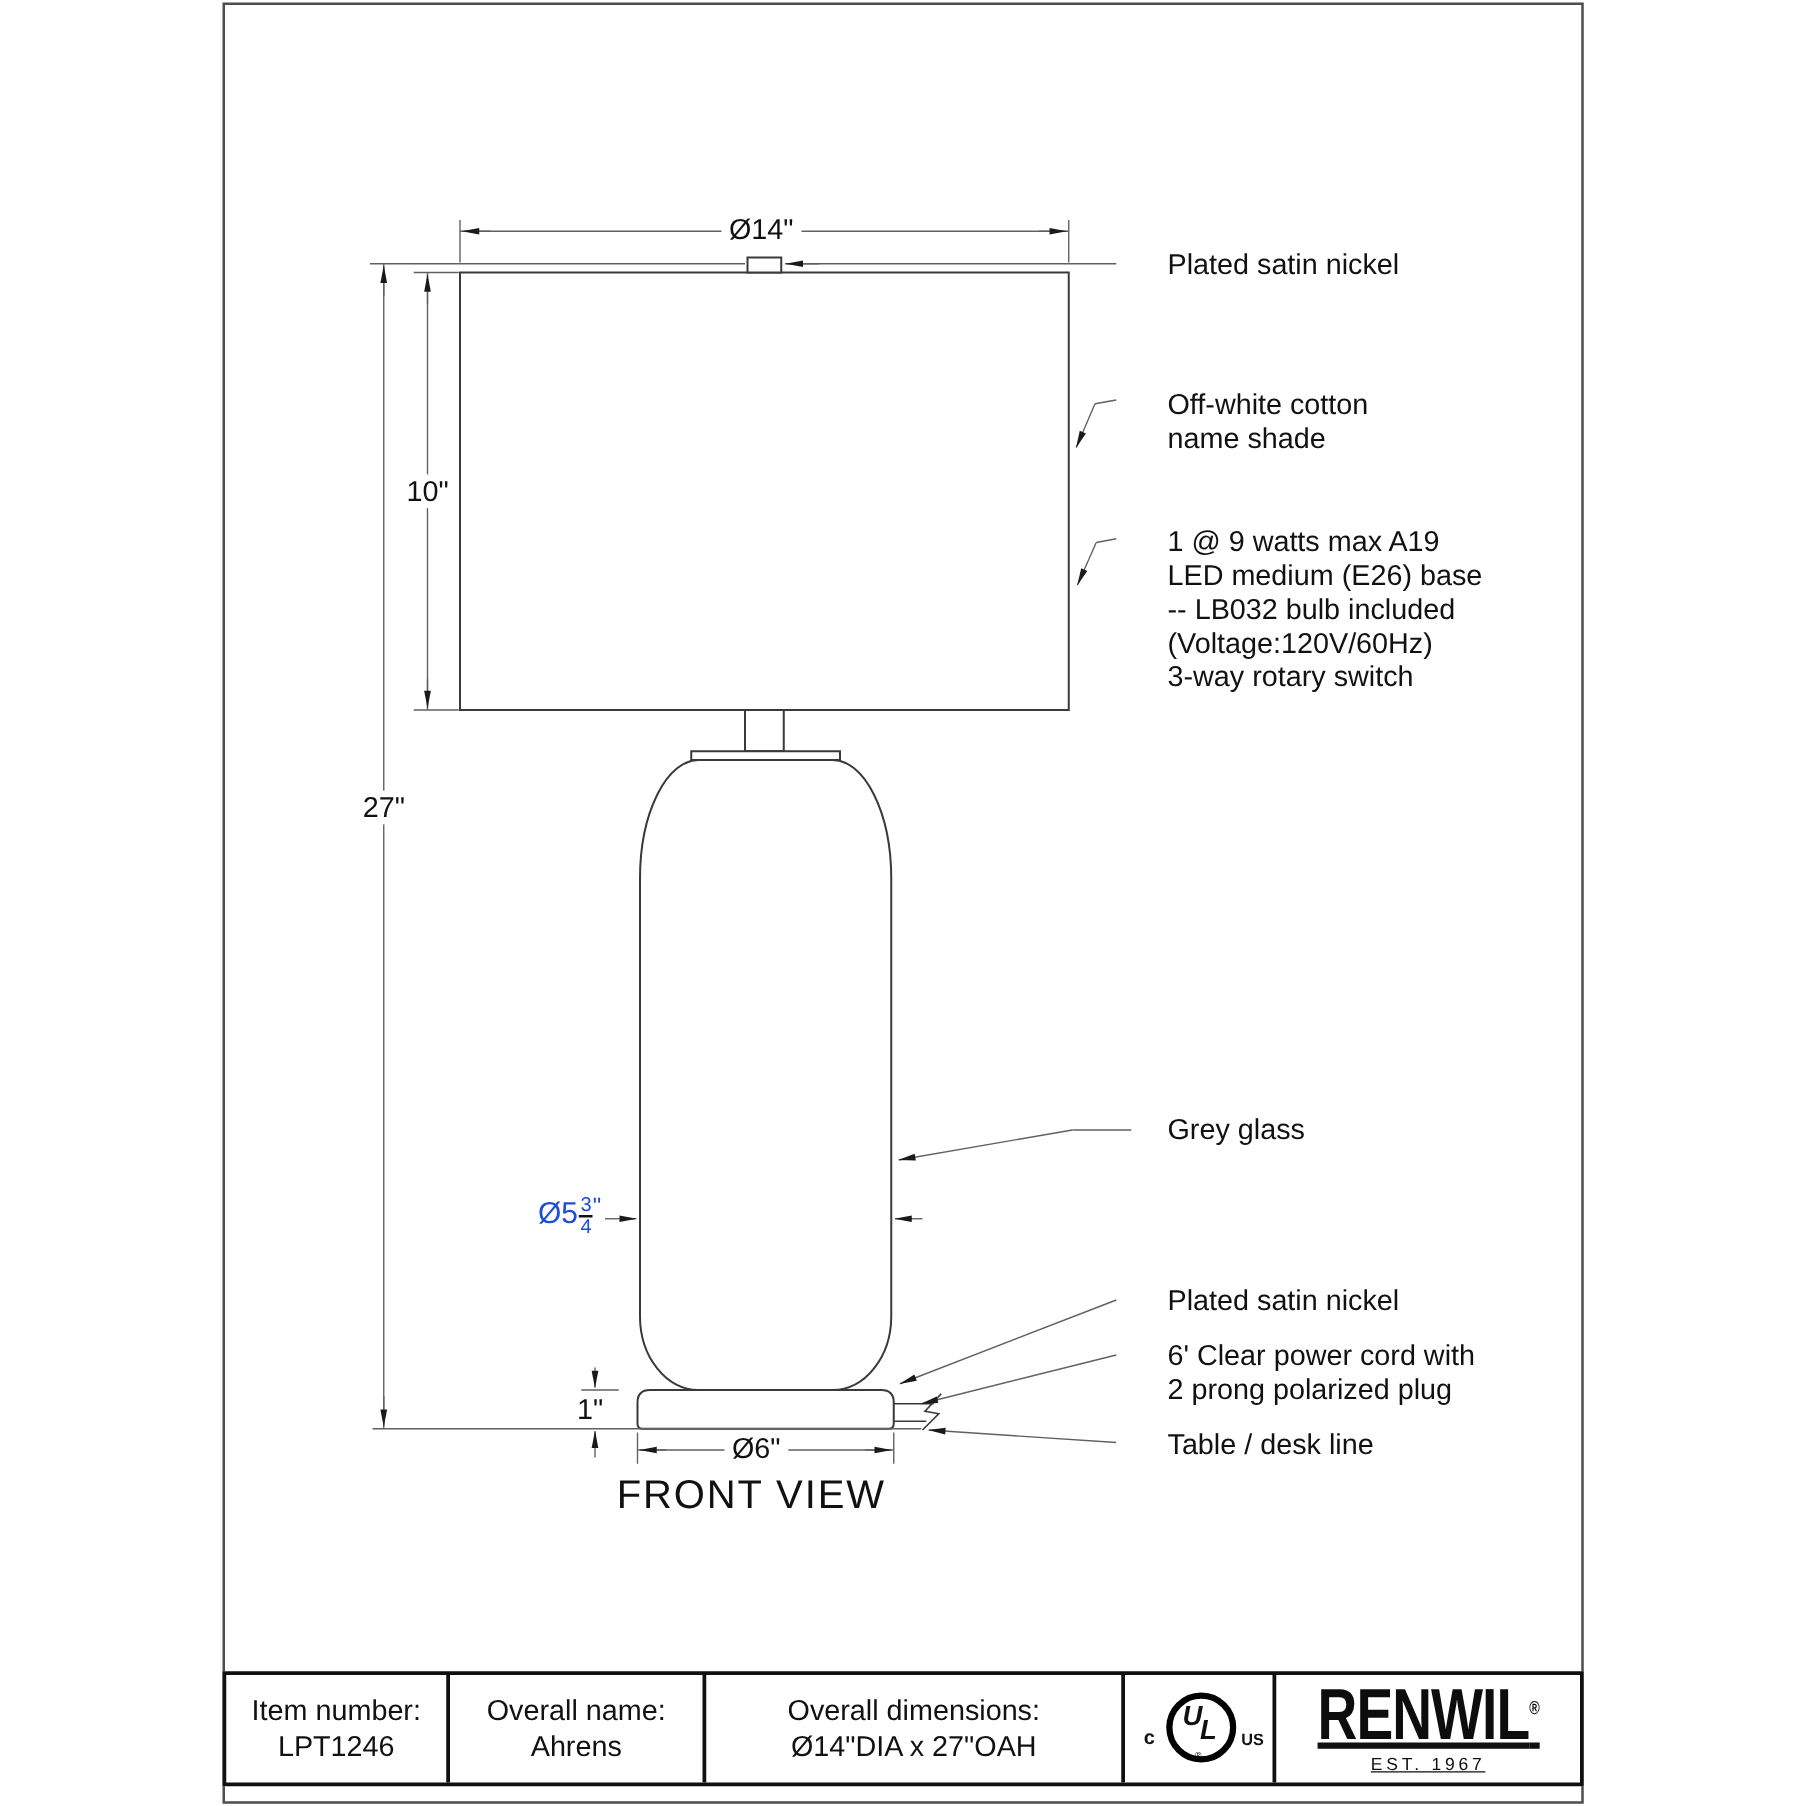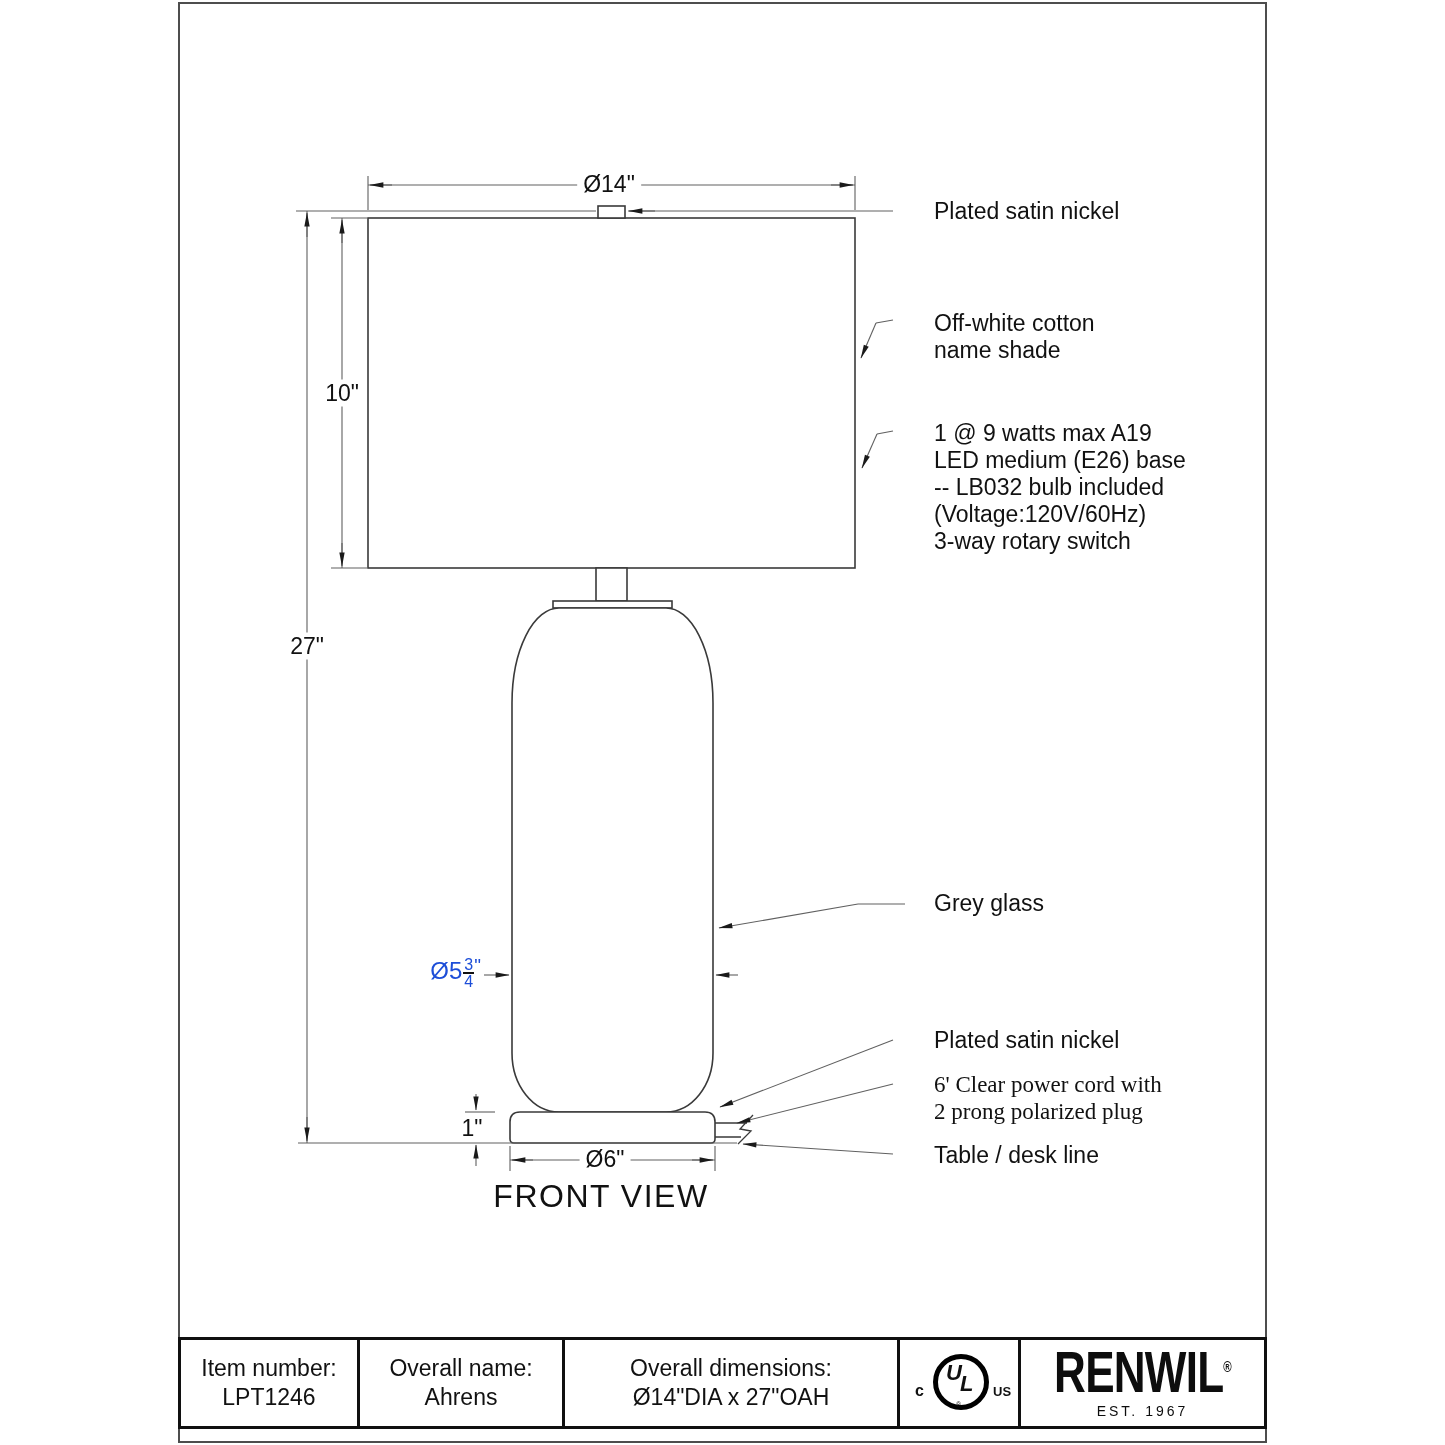--- a/index.html
+++ b/index.html
@@ -20,21 +20,21 @@
   .dim-frac .frac span:first-child{border-bottom:2px solid #111;padding:0 1px;}
   .dim-frac .unit{font-size:19px;align-self:flex-start;line-height:12px;margin-top:3px;}
   
   .tb{position:absolute;left:178px;top:1337px;width:1089px;height:92px;background:#fff;
       border:3px solid #101010;box-sizing:border-box;display:flex;}
   .tb-cell{border-right:3px solid #101010;box-sizing:border-box;display:flex;
            flex-direction:column;align-items:center;justify-content:center;gap:4px;
            font-size:23px;line-height:25px;color:#111;}
   .tb-cell:last-child{border-right:none;}
   .tb-c1{flex:0 0 179px;} .tb-c2{flex:0 0 205px;} .tb-c3{flex:0 0 335px;}
-  .tb-c4{flex:0 0 121px;} .tb-c5{flex:1;}
+  .tb-c4{flex:0 0 121px;} .tb-c5{flex:1;text-decoration:underline;}
   
   .ul-logo{position:relative;width:104px;height:62px;}
   .ul-circle{position:absolute;left:26px;top:2px;width:46px;height:46px;border:5px solid #000;
              border-radius:50%;}
   .ul-u{position:absolute;left:8px;top:1px;font:italic bold 22px "Liberation Sans",sans-serif;}
   .ul-l{position:absolute;left:22px;top:12px;font:italic bold 22px "Liberation Sans",sans-serif;}
   .ul-reg{position:absolute;left:18px;top:33px;font-size:7px;}
   .ul-c{position:absolute;left:8px;top:26px;font-weight:bold;font-size:16px;}
   .ul-us{position:absolute;left:86px;top:27px;font-weight:bold;font-size:13px;}
   
@@ -168,21 +168,21 @@
   <div>LED medium (E26) base</div>
   <div>-- LB032 bulb included</div>
   <div>(Voltage:120V/60Hz)</div>
   <div>3-way rotary switch</div>
 </div>
 
 <div class="callout" style="top:890px;">Grey glass</div>
 
 <div class="callout" style="top:1027px;">Plated satin nickel</div>
 
-<div class="callout" style="top:1071px;font-family:Liberation Serif, serif;">
+<div class="callout" style="top:1071px;">
   <div>6' Clear power cord with</div>
   <div>2 prong polarized plug</div>
 </div>
 
 <div class="callout" style="top:1142px;">Table / desk line</div>
 
 <div class="view-title" style="left:601px;top:1196px;">FRONT VIEW</div>
 
 <div class="tb">
   <div class="tb-cell tb-c1">

